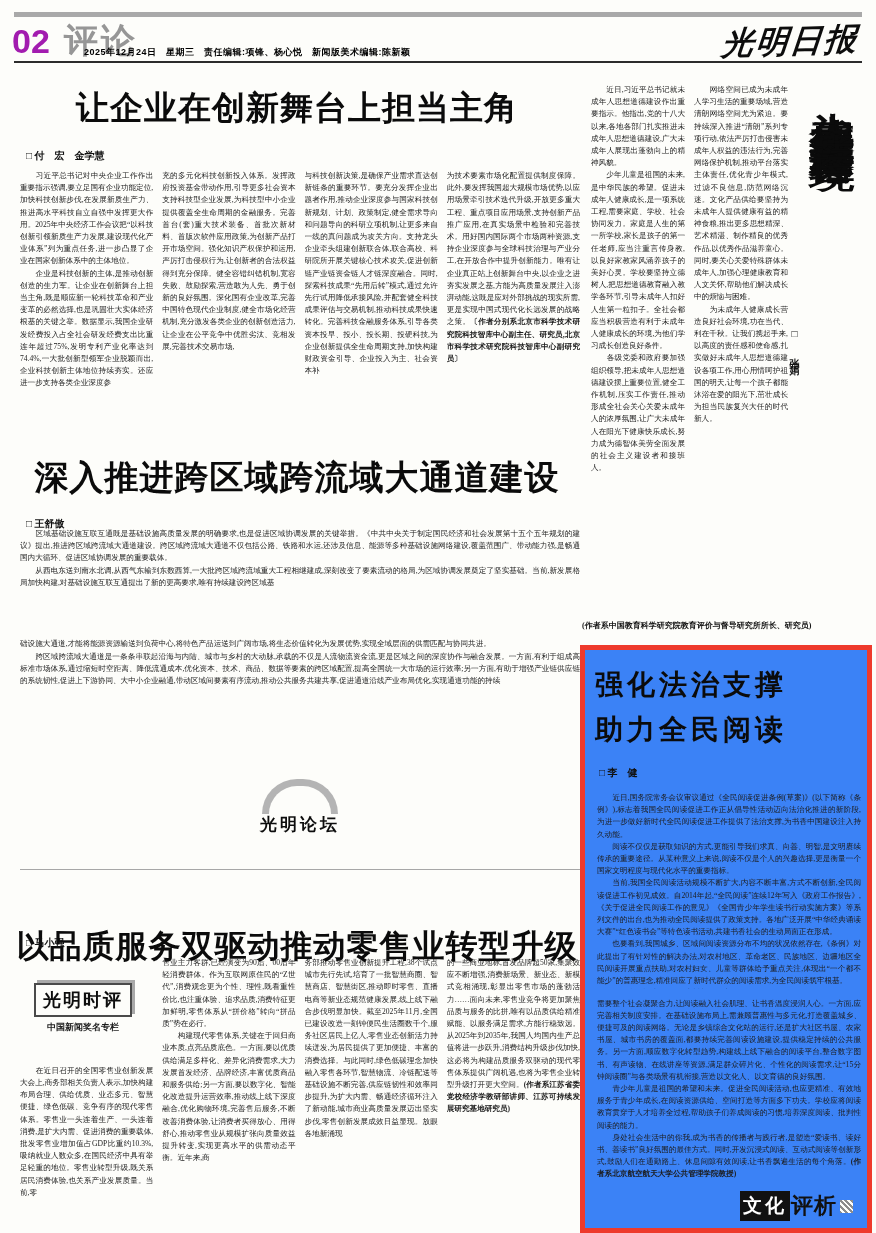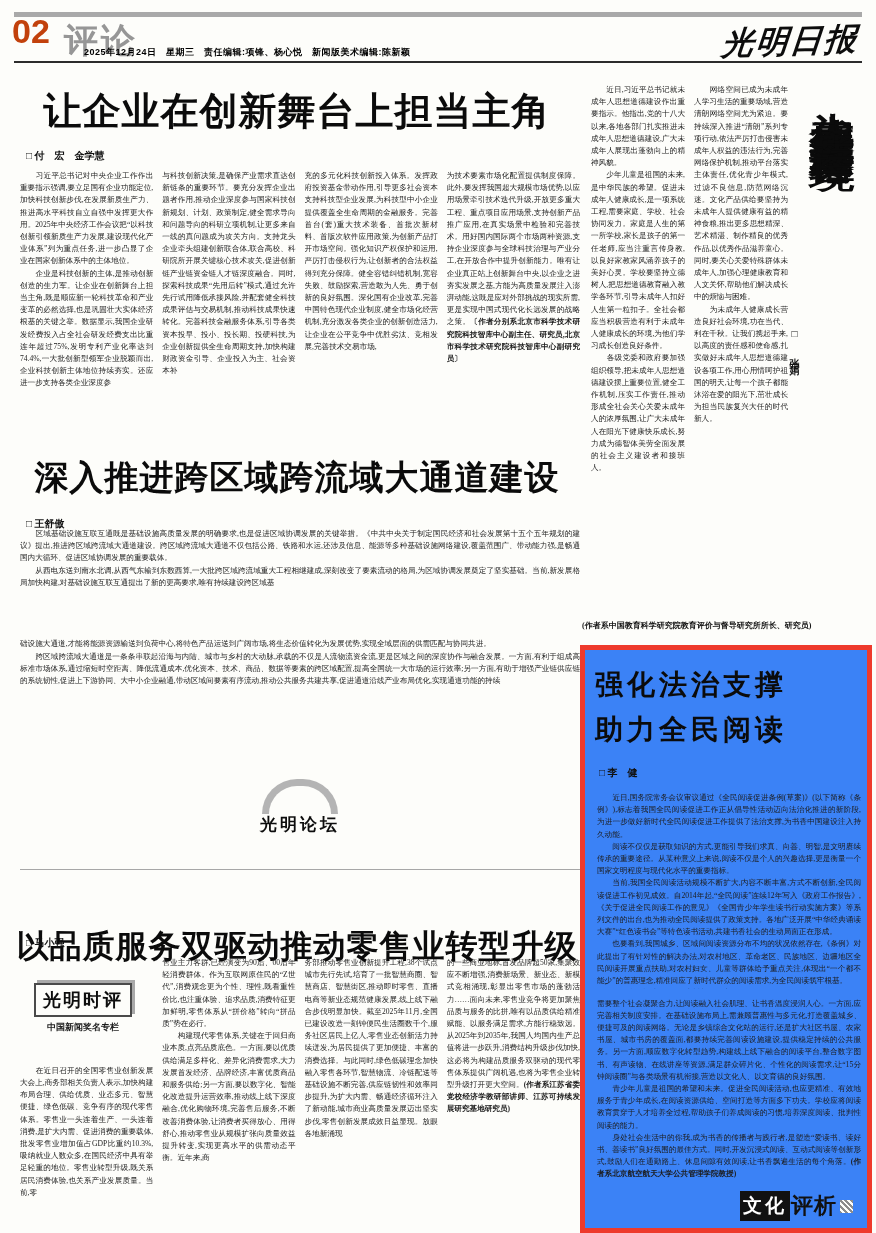--- a/index.html
+++ b/index.html
@@ -4,28 +4,28 @@
 <style>
   html,body{margin:0;padding:0;}
   body{
     width:876px;height:1233px;position:relative;overflow:hidden;
     background:#fdfdfa;color:#141414;
     font-family:"Liberation Serif","DejaVu Serif",serif;
   }
   .abs{position:absolute;}
   
   .graybar{left:14px;top:12px;width:848px;height:5px;background:#a9a9a9;}
-  .pagenum{left:12px;top:12px;font:700 34px "Liberation Sans","DejaVu Sans",sans-serif;color:#c2410c;}
+  .pagenum{left:12px;top:22px;font:700 34px "Liberation Sans","DejaVu Sans",sans-serif;color:#a21caf;}
   .section-title{left:64px;top:18px;font:700 34px "Liberation Sans","DejaVu Sans",sans-serif;color:#969696;letter-spacing:3px;}
   .dateline{left:84px;top:46px;font:700 9px "Liberation Sans","DejaVu Sans",sans-serif;color:#000;letter-spacing:.5px;}
   .masthead{right:18px;top:20px;font:900 32px "Liberation Serif",serif;font-style:italic;color:#0d0d0d;transform:skewX(-7deg) rotate(-2deg);letter-spacing:2px;}
   .headrule{left:14px;top:61px;width:848px;height:2px;background:#2c2c2c;}
   
   .headline{font-weight:900;text-align:center;color:#0b0b0b;line-height:1.15;}
-  .a1-title{left:14px;top:90px;width:566px;font-size:38px;letter-spacing:1px;}
+  .a1-title{left:14px;top:90px;width:566px;font-size:33px;letter-spacing:1px;}
   .a2-title{left:14px;top:458px;width:566px;font-size:34px;letter-spacing:1px;}
   .a3-title{left:14px;top:880px;width:566px;font-size:32px;letter-spacing:1px;margin-top:48px;}
   .byline{font:600 10px "Liberation Serif",serif;color:#111;}
   .a1-byline{left:26px;top:149px;}
   .a2-byline{left:26px;top:517px;}
   .a3-byline{left:26px;top:936px;}
   
   .cols{display:flex;gap:9px;}
   .a1-body{left:20px;top:170px;width:560px;height:284px;}
   .a2-body{left:20px;top:528px;width:560px;height:322px;flex-direction:column;}
@@ -68,22 +68,22 @@
 <div class="abs section-title">评论</div>
 <div class="abs dateline">2025年12月24日　星期三　责任编辑:项锋、杨心悦　新闻版美术编辑:陈新颖</div>
 <div class="abs masthead">光明日报</div>
 <div class="abs headrule"></div>
 
 <div class="abs headline a1-title">让企业在创新舞台上担当主角</div>
 <div class="abs byline a1-byline">□ 付　宏　金学慧</div>
 <div class="abs cols a1-body">
   <div class="col">　　习近平总书记对中央企业工作作出重要指示强调,要立足国有企业功能定位,加快科技创新步伐,在发展新质生产力、推进高水平科技自立自强中发挥更大作用。2025年中央经济工作会议把“以科技创新引领新质生产力发展,建设现代化产业体系”列为重点任务,进一步凸显了企业在国家创新体系中的主体地位。
 　　企业是科技创新的主体,是推动创新创造的生力军。让企业在创新舞台上担当主角,既是顺应新一轮科技革命和产业变革的必然选择,也是巩固壮大实体经济根基的关键之举。数据显示,我国企业研发经费投入占全社会研发经费支出比重连年超过75%,发明专利产业化率达到74.4%,一大批创新型领军企业脱颖而出,企业科技创新主体地位持续夯实。还应进一步支持各类企业深度参</div>
+  <div class="col">充的多元化科技创新投入体系。发挥政府投资基金带动作用,引导更多社会资本支持科技型企业发展,为科技型中小企业提供覆盖全生命周期的金融服务。完善首台(套)重大技术装备、首批次新材料、首版次软件应用政策,为创新产品打开市场空间。强化知识产权保护和运用,严厉打击侵权行为,让创新者的合法权益得到充分保障。健全容错纠错机制,宽容失败、鼓励探索,营造敢为人先、勇于创新的良好氛围。深化国有企业改革,完善中国特色现代企业制度,健全市场化经营机制,充分激发各类企业的创新创造活力,让企业在公平竞争中优胜劣汰、竞相发展,完善技术交易市场,</div>
   <div class="col">与科技创新决策,是确保产业需求直达创新链条的重要环节。要充分发挥企业出题者作用,推动企业深度参与国家科技创新规划、计划、政策制定,健全需求导向和问题导向的科研立项机制,让更多来自一线的真问题成为攻关方向。支持龙头企业牵头组建创新联合体,联合高校、科研院所开展关键核心技术攻关,促进创新链产业链资金链人才链深度融合。同时,探索科技成果“先用后转”模式,通过允许先行试用降低承接风险,并配套健全科技成果评估与交易机制,推动科技成果快速转化。完善科技金融服务体系,引导各类资本投早、投小、投长期、投硬科技,为企业创新提供全生命周期支持,加快构建财政资金引导、企业投入为主、社会资本补</div>
-  <div class="col">充的多元化科技创新投入体系。发挥政府投资基金带动作用,引导更多社会资本支持科技型企业发展,为科技型中小企业提供覆盖全生命周期的金融服务。完善首台(套)重大技术装备、首批次新材料、首版次软件应用政策,为创新产品打开市场空间。强化知识产权保护和运用,严厉打击侵权行为,让创新者的合法权益得到充分保障。健全容错纠错机制,宽容失败、鼓励探索,营造敢为人先、勇于创新的良好氛围。深化国有企业改革,完善中国特色现代企业制度,健全市场化经营机制,充分激发各类企业的创新创造活力,让企业在公平竞争中优胜劣汰、竞相发展,完善技术交易市场,</div>
   <div class="col"><span>为技术要素市场化配置提供制度保障。此外,要发挥我国超大规模市场优势,以应用场景牵引技术迭代升级,开放更多重大工程、重点项目应用场景,支持创新产品推广应用,在真实场景中检验和完善技术。用好国内国际两个市场两种资源,支持企业深度参与全球科技治理与产业分工,在开放合作中提升创新能力。唯有让企业真正站上创新舞台中央,以企业之进夯实发展之基,方能为高质量发展注入澎湃动能,这既是应对外部挑战的现实所需,更是实现中国式现代化长远发展的战略之策。</span><span class="attr">〔作者分别系北京市科学技术研究院科技智库中心副主任、研究员,北京市科学技术研究院科技智库中心副研究员〕</span></div>
 </div>
 
 <div class="abs headline a2-title">深入推进跨区域跨流域大通道建设</div>
 <div class="abs byline a2-byline">□ 王舒傲</div>
 <div class="abs cols a2-body">
   <div class="col">　　区域基础设施互联互通既是基础设施高质量发展的明确要求,也是促进区域协调发展的关键举措。《中共中央关于制定国民经济和社会发展第十五个五年规划的建议》提出,推进跨区域跨流域大通道建设。跨区域跨流域大通道不仅包括公路、铁路和水运,还涉及信息、能源等多种基础设施网络建设,覆盖范围广、带动能力强,是畅通国内大循环、促进区域协调发展的重要载体。
 　　从西电东送到南水北调,从西气东输到东数西算,一大批跨区域跨流域重大工程相继建成,深刻改变了要素流动的格局,为区域协调发展奠定了坚实基础。当前,新发展格局加快构建,对基础设施互联互通提出了新的更高要求,唯有持续建设跨区域基</div>
   <div class="col">础设施大通道,才能将能源资源输送到负荷中心,将特色产品运送到广阔市场,将生态价值转化为发展优势,实现全域层面的供需匹配与协同共进。
 　　跨区域跨流域大通道是一条条串联起沿海与内陆、城市与乡村的大动脉,承载的不仅是人流物流资金流,更是区域之间的深度协作与融合发展。一方面,有利于组成高标准市场体系,通过缩短时空距离、降低流通成本,优化资本、技术、商品、数据等要素的跨区域配置,提高全国统一大市场的运行效率;另一方面,有助于增强产业链供应链的系统韧性,促进上下游协同、大中小企业融通,带动区域间要素有序流动,推动公共服务共建共享,促进通道沿线产业布局优化,实现通道功能的持续</div>

